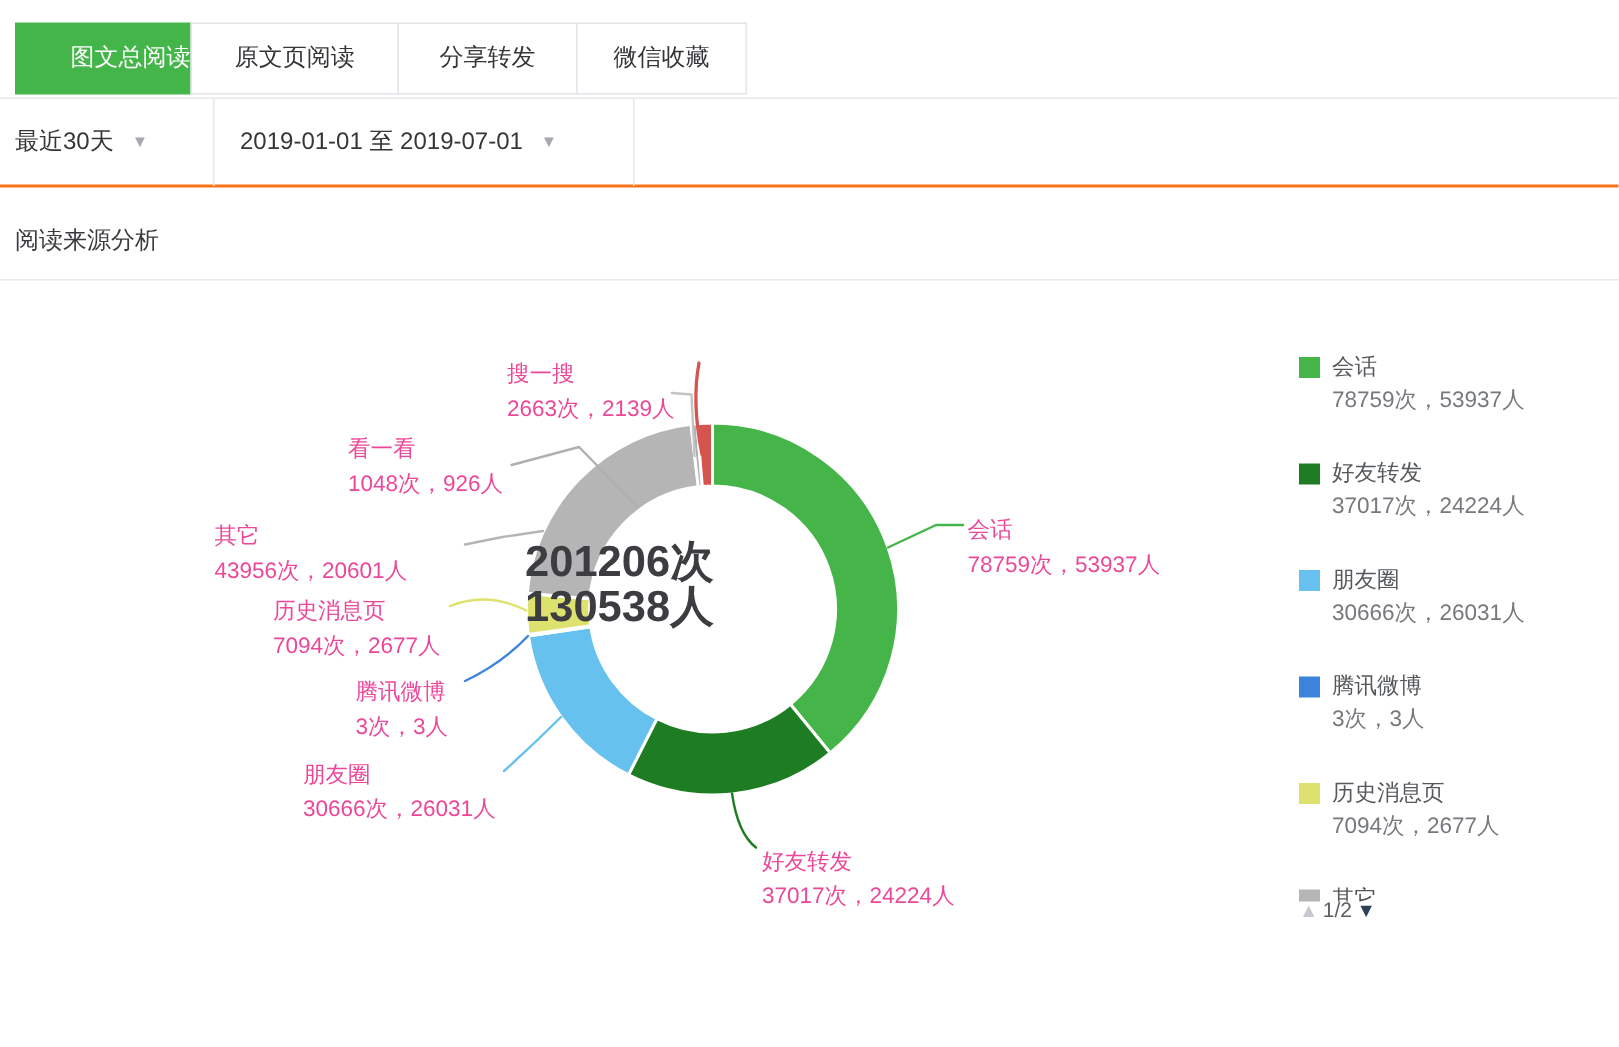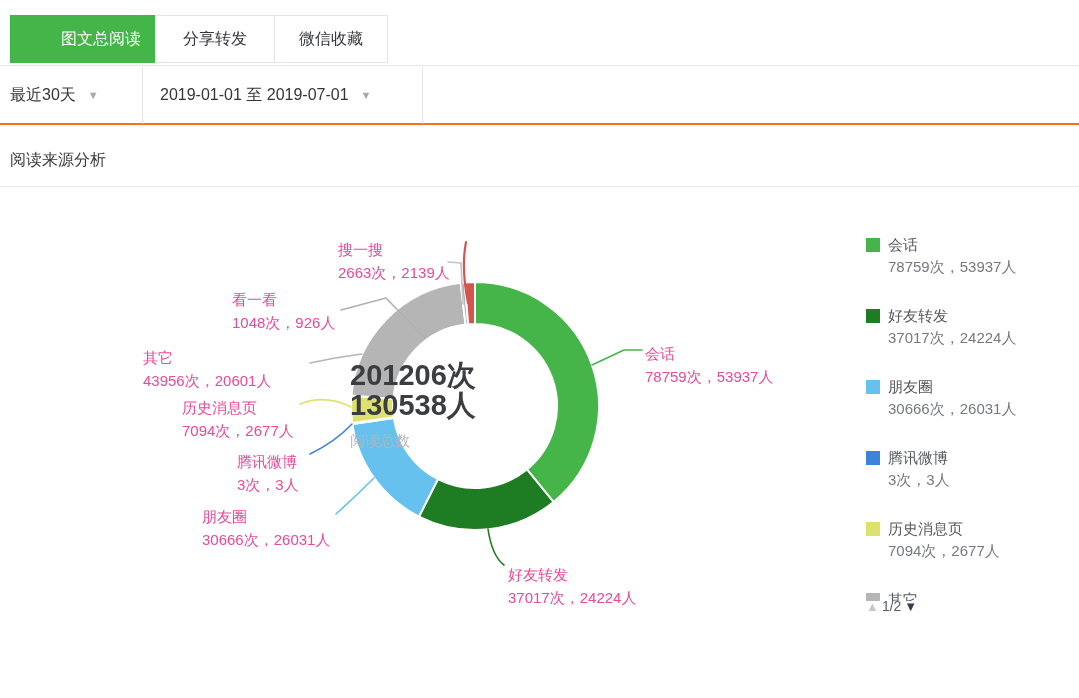--- a/index.html
+++ b/index.html
@@ -8,21 +8,21 @@
     font-family:"Liberation Sans","DejaVu Sans",sans-serif;
     -webkit-font-smoothing:antialiased;
   }
   
   .tabs{position:absolute;left:10px;top:15px;display:flex;height:48px;}
   .tab{
     box-sizing:border-box;height:48px;line-height:46px;text-align:center;
     font-size:16px;color:#35363a;background:#fff;
     border:1px solid #e3e4e9;margin-left:-1px;cursor:pointer;
   }
-  .tab.w1{width:146px;padding-left:36px;} .tab.w2{width:139px;} .tab.w3{width:120px;} .tab.w4{width:114px;}
+  .tab.w1{width:118px;padding-left:36px;} .tab.w2{width:139px;} .tab.w3{width:120px;} .tab.w4{width:114px;}
   .tab.active{background:#44b549;color:#fff;border:none;line-height:48px;margin-left:0;}
   
   .filterbar{
     position:absolute;left:0;top:65px;width:1079px;height:60px;box-sizing:border-box;
     border-top:1px solid #e7e7eb;border-bottom:2px solid #f97316;
   }
   .filter-item{position:absolute;top:0;height:58px;line-height:58px;font-size:16px;color:#35363a;cursor:pointer;white-space:nowrap;}
   .filter-item .caret{font-size:11px;color:#a6aab0;margin-left:12px;vertical-align:1px;}
   .f-preset{left:10px;}
   .f-range{left:160px;text-align:center;}
@@ -47,20 +47,21 @@
   .legend-pager{position:absolute;left:866px;top:412px;display:flex;align-items:center;font-size:14px;}
   .pg-up{color:#c6c9ce;cursor:pointer;font-size:13px;}
   .pg-num{color:#5a5d61;margin:0 3px;}
   .pg-down{color:#2e4154;cursor:pointer;font-size:13px;}
 </style>
 </head>
 <body>
 
 <div class="tabs">
   <div class="tab active w1">图文总阅读</div>
+  <div class="tab w2">原文页阅读</div>
   <div class="tab w3">分享转发</div>
   <div class="tab w4">微信收藏</div>
 </div>
 
 <div class="filterbar">
   <div class="filter-item f-preset">
     <span>最近30天</span><span class="caret">▼</span>
   </div>
   <div class="vdiv vd1"></div>
   <div class="filter-item f-range">
@@ -122,21 +123,20 @@
         <div>1048次，926人</div>
       </div>
       <div class="chart-label" style="left: 338px; top: 52px;">
         <div>搜一搜</div>
         <div>2663次，2139人</div>
       </div>
     </div>
   <div class="center-text">
     <div class="big">201206次</div>
     <div class="big">130538人</div>
-    <div class="cap">阅读总数</div>
   </div>
   <div class="legend" id="legend">
       <div class="leg-item">
         <div class="leg-swatch" style="background: rgb(69, 181, 73);"></div>
         <div class="leg-name">会话</div>
         <div class="leg-val">78759次，53937人</div>
       </div>
       <div class="leg-item">
         <div class="leg-swatch" style="background: rgb(30, 124, 34);"></div>
         <div class="leg-name">好友转发</div>

